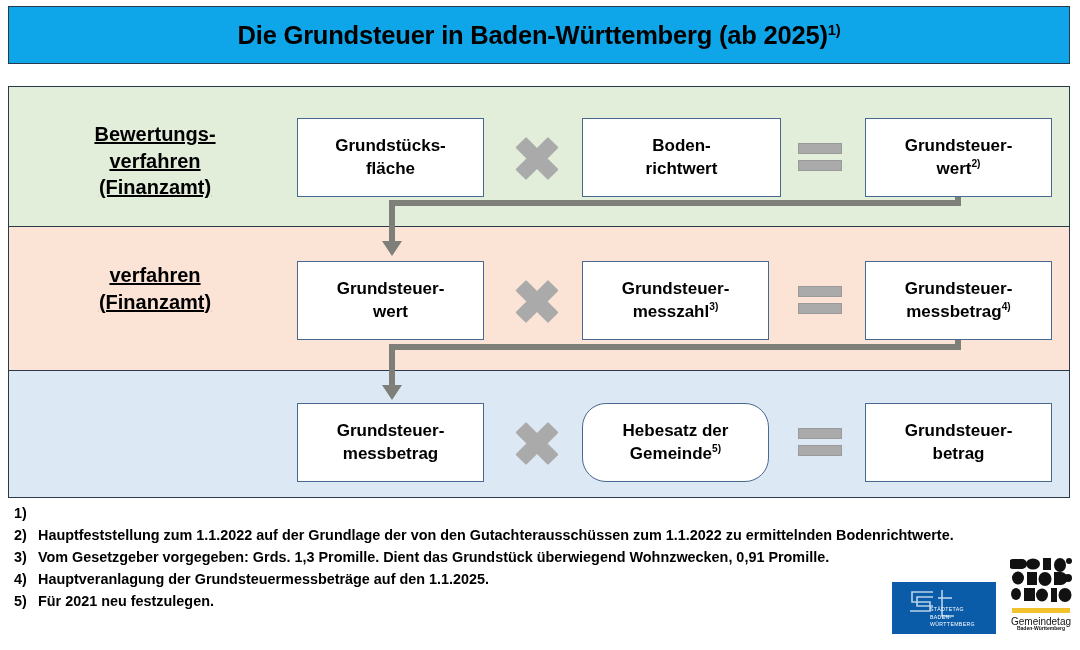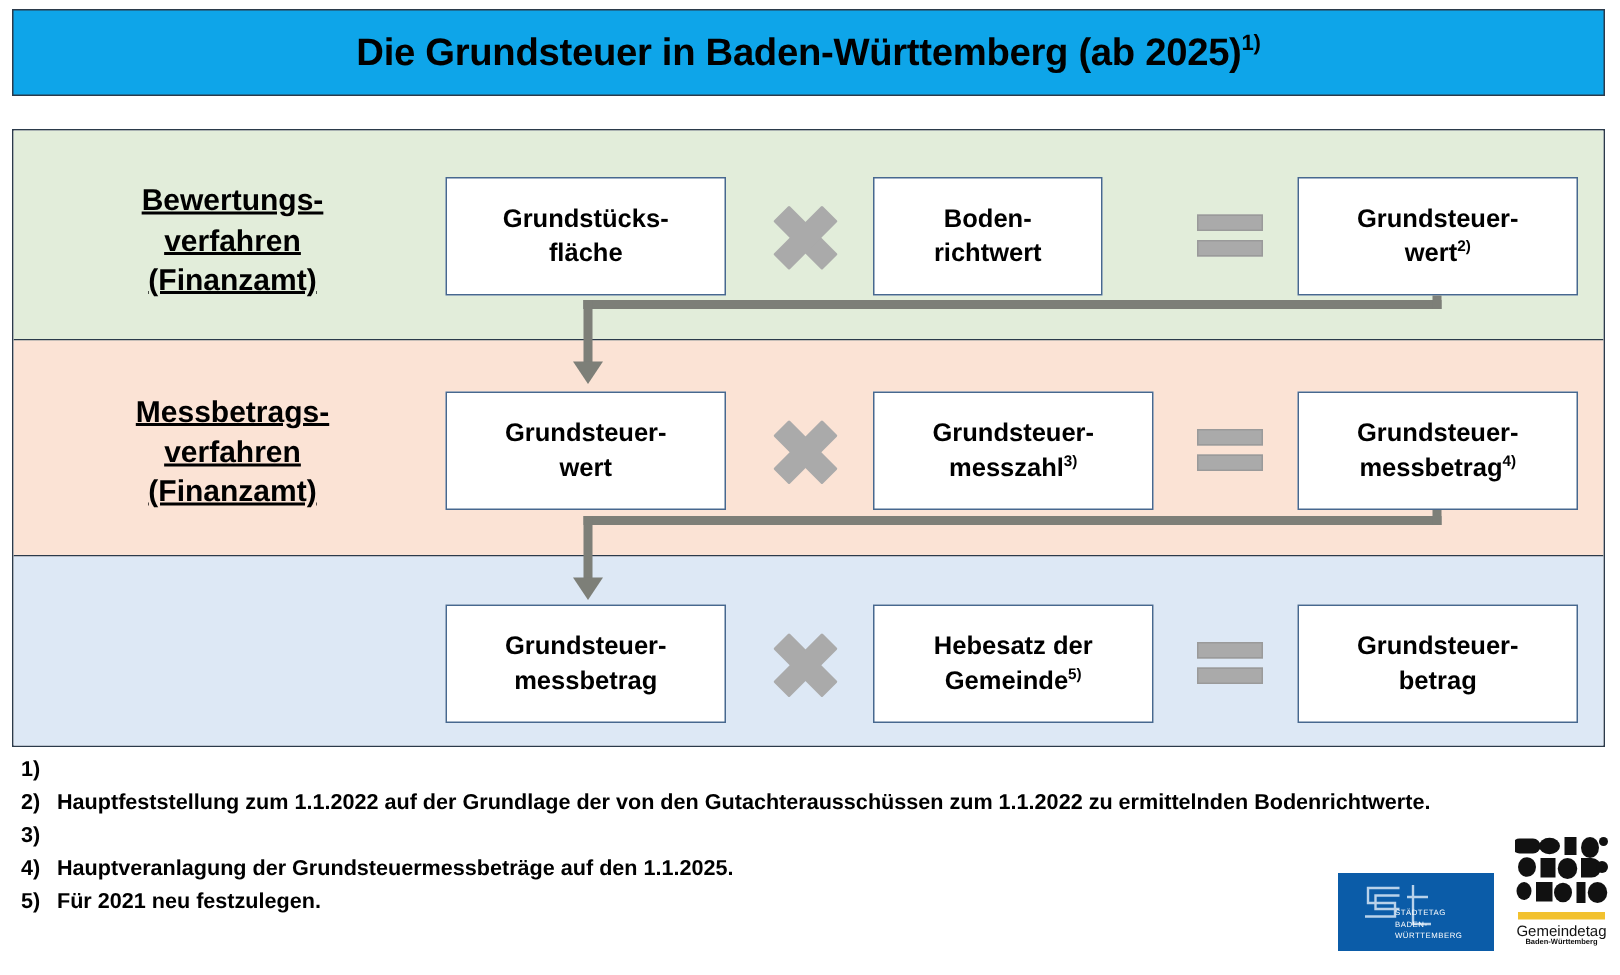--- a/index.html
+++ b/index.html
@@ -271,21 +271,21 @@
       <div>Grundstücks-</div>
       <div>fläche</div>
     </div>
   </div>
 
   <div class="op-times" style="left:505px; top:48px;">
     <span class="a"></span>
       <span class="b"></span>
   </div>
 
-  <div class="node" style="left:573px; top:31px; width:153px; height:79px;">
+  <div class="node" style="left:573px; top:31px; width:199px; height:79px;">
     <div>
       <div>Boden-</div>
       <div>richtwert</div>
     </div>
   </div>
 
   <div class="op-equals" style="left:789px; top:56px;">
     <i class="top"></i>
       <i class="bot"></i>
   </div>
@@ -297,21 +297,20 @@
     </div>
   </div>
 
   <div class="conn" style="left:380px; top:113px; width:6px; height:6px;"></div>
   <div class="conn" style="left:380px; top:113px; width:572px; height:6px;"></div>
   <div class="conn" style="left:946px; top:110px; width:6px; height:9px;"></div>
   <div class="conn" style="left:380px; top:113px; width:6px; height:43px;"></div>
   <div class="conn-arrow" style="left:373px; top:154px;"></div>
 
   <div class="row-label" style="top:175px;">
-    <div>Messbetrags-</div>
     <div>verfahren</div>
     <div>(Finanzamt)</div>
   </div>
 
   <div class="node" style="left:288px; top:174px; width:187px; height:79px;">
     <div>
       <div>Grundsteuer-</div>
       <div>wert</div>
     </div>
   </div>
@@ -351,21 +350,21 @@
       <div>Grundsteuer-</div>
       <div>messbetrag</div>
     </div>
   </div>
 
   <div class="op-times" style="left:505px; top:333px;">
     <span class="a"></span>
       <span class="b"></span>
   </div>
 
-  <div class="node" style="left:573px; top:316px; width:187px; height:79px;">
+  <div class="node" style="left:573px; top:316px; width:187px; height:79px;border-radius:24px;">
     <div>
       <div>Hebesatz der</div>
       <div><span>Gemeinde</span><sup>5)</sup></div>
     </div>
   </div>
 
   <div class="op-equals" style="left:789px; top:341px;">
     <i class="top"></i>
       <i class="bot"></i>
   </div>
@@ -382,20 +381,21 @@
 <div class="notes">
   <div class="note">
     <span class="note-num">1)</span>
   </div>
   <div class="note">
     <span class="note-num">2)</span>
     <span>Hauptfeststellung zum 1.1.2022 auf der Grundlage der von den Gutachterausschüssen zum 1.1.2022 zu ermittelnden Bodenrichtwerte.</span>
   </div>
   <div class="note">
     <span class="note-num">3)</span>
+    <span>Vom Gesetzgeber vorgegeben: Grds. 1,3 Promille. Dient das Grundstück überwiegend Wohnzwecken, 0,91 Promille.</span>
   </div>
   <div class="note">
     <span class="note-num">4)</span>
     <span>Hauptveranlagung der Grundsteuermessbeträge auf den 1.1.2025.</span>
   </div>
   <div class="note">
     <span class="note-num">5)</span>
     <span>Für 2021 neu festzulegen.</span>
   </div>
 </div>

